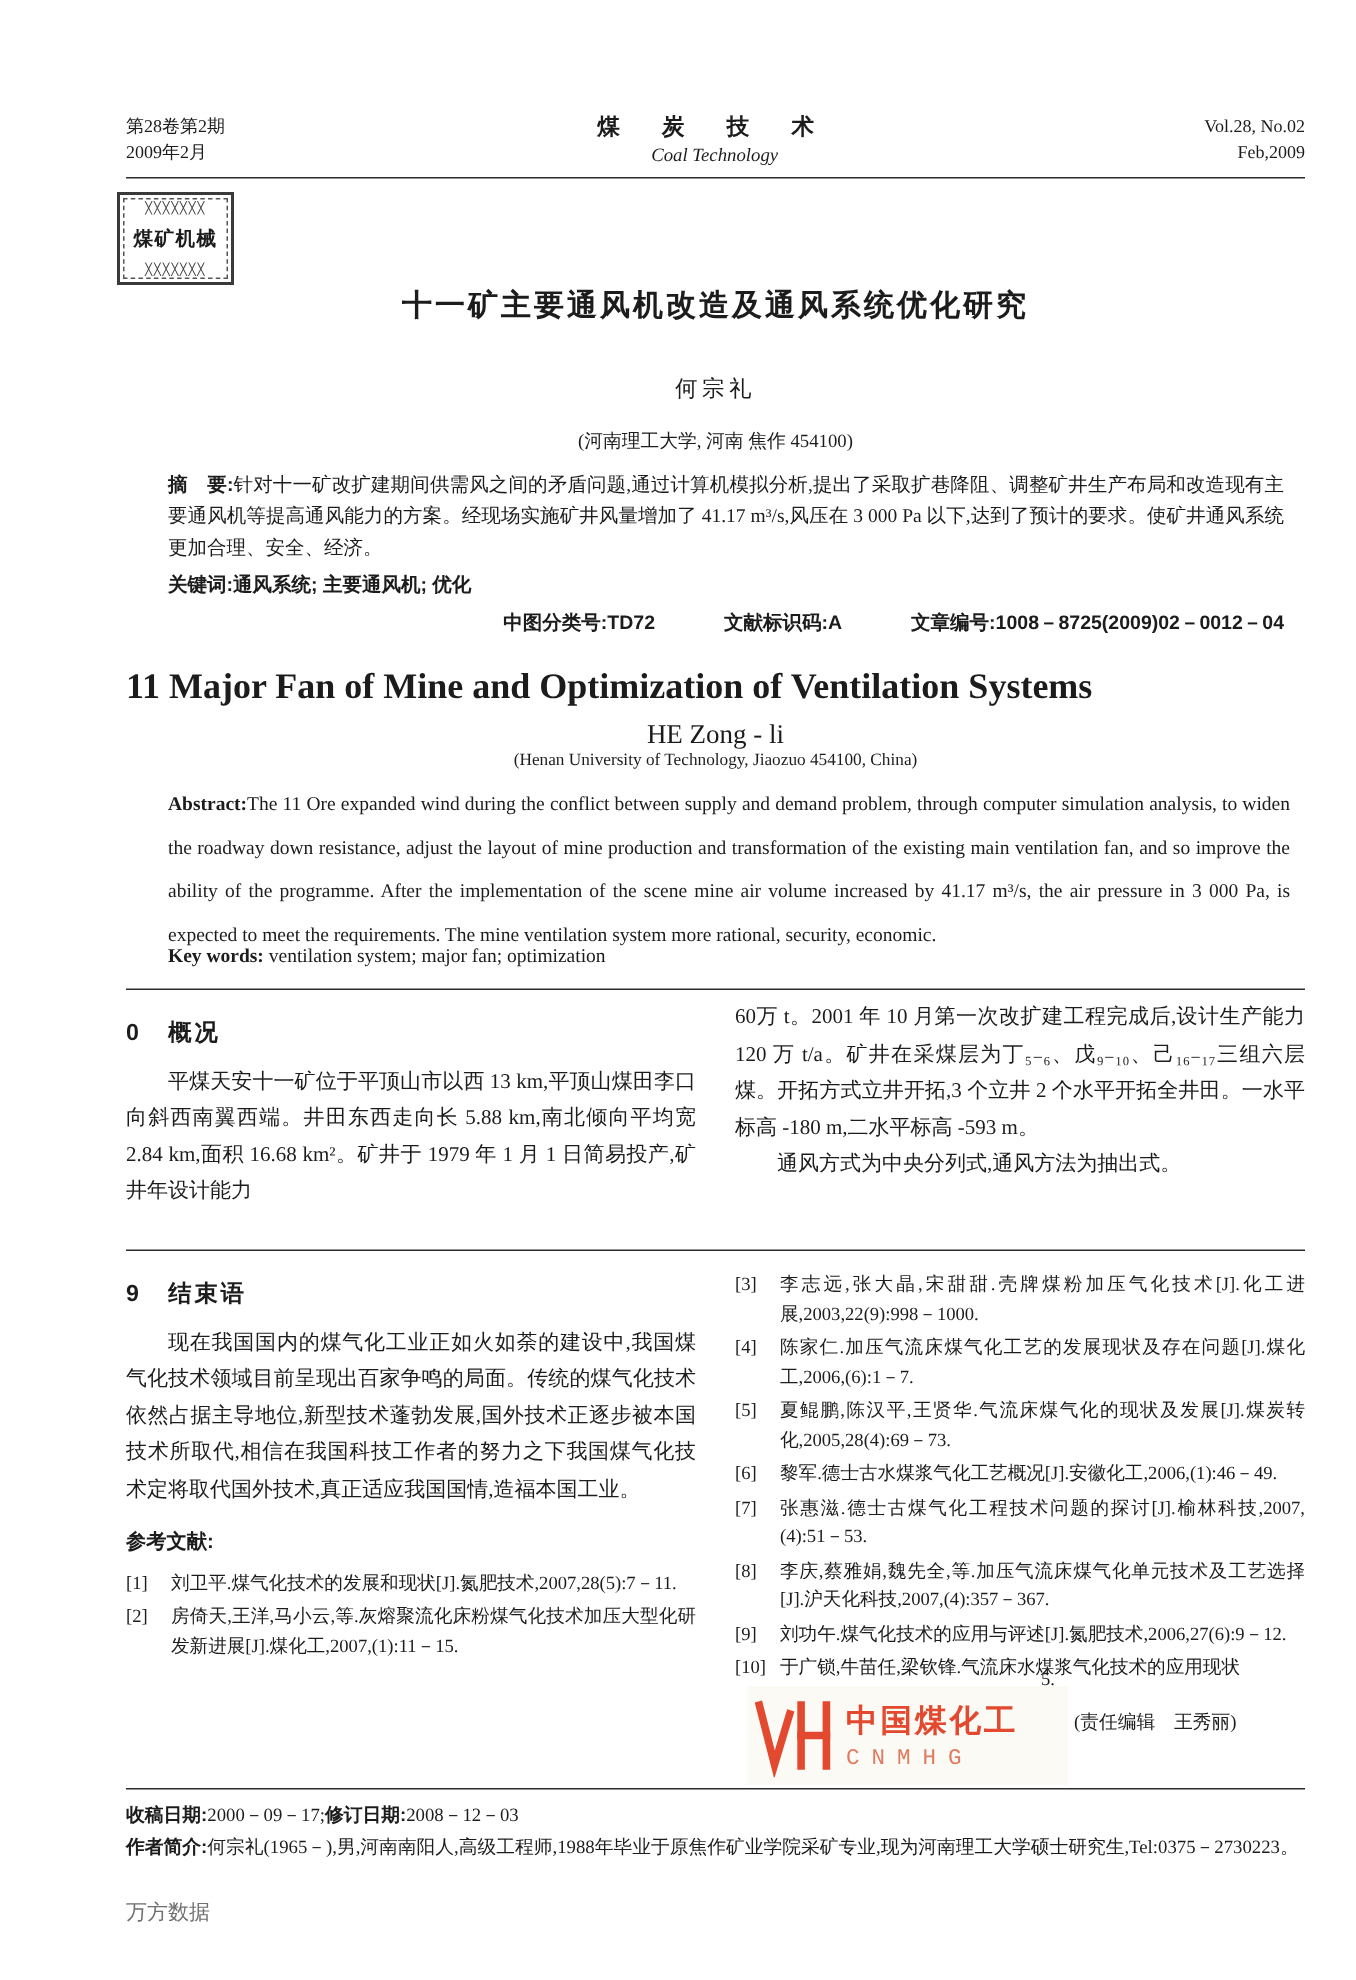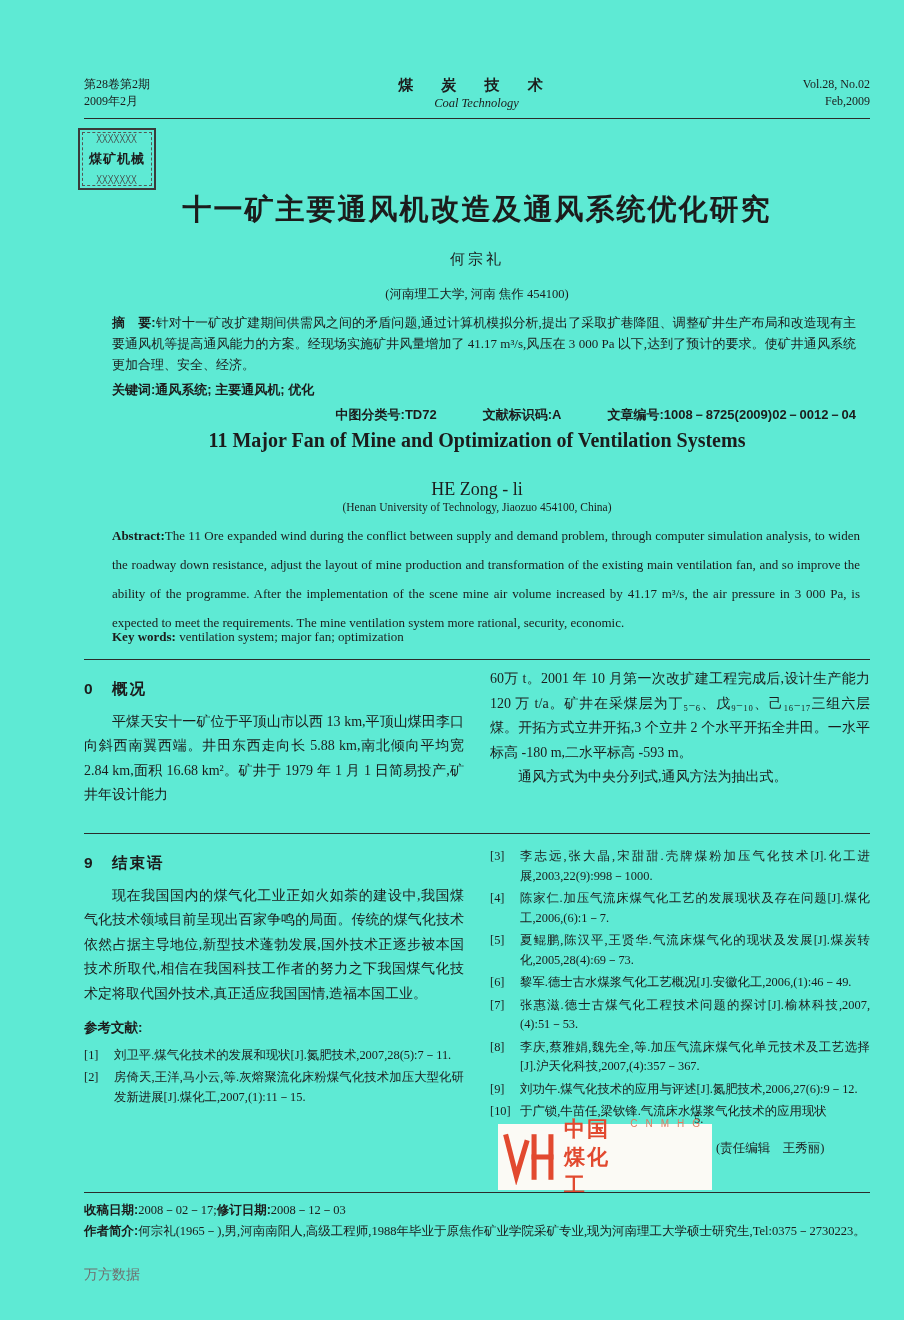--- a/index.html
+++ b/index.html
@@ -1,20 +1,20 @@
 <!DOCTYPE html>
 <html><head>
 <meta charset="utf-8">
 <style>
   * { margin:0; padding:0; box-sizing:border-box; }
   html,body { background:#e8e8e5; }
   body { font-family:"Liberation Serif","DejaVu Serif",serif; }
   .page {
     position:relative; width:904px; height:1320px; margin:0 auto;
-    background:#5eead4; color:#1c1c1c; overflow:hidden;padding-left:48px;
+    background:#ffffff; color:#1c1c1c; overflow:hidden;padding-left:48px;
   }
   .sans { font-family:"Liberation Sans","DejaVu Sans",sans-serif; }
   .bold { font-weight:bold; }
   .rule { position:absolute; left:84px; width:786px; height:1px; background:#2b2b2b; }
 
   
   .header { position:absolute; top:76px; left:84px; width:786px; display:flex; justify-content:space-between; align-items:flex-start; font-size:12px; line-height:17px; }
   .h-left { text-align:left; }
   .h-center { text-align:center; }
   .h-right { text-align:right; }
@@ -22,33 +22,33 @@
   .journal-en { font-size:12.5px; margin-top:2px;font-style:italic; }
   .rule-header { top:118px; }
 
   
   .stamp { position:absolute; top:128px; left:78px; width:78px; height:62px; border:2px solid #3a3a3a; padding:2px; text-align:center; }
   .stamp-in { border:1px dashed #555; height:100%; display:flex; flex-direction:column; justify-content:space-between; padding:1px 0; }
   .stamp-orn { font-size:8px; line-height:9px; letter-spacing:1px; color:#444; overflow:hidden; white-space:nowrap; }
   .stamp-text { font-size:13px; font-weight:bold; font-family:"Liberation Sans","DejaVu Sans",sans-serif; letter-spacing:1px; }
 
   
-  .title-cn { position:absolute; top:190px; left:84px; width:786px; text-align:center; font-size:29px; font-weight:bold; letter-spacing:2px; font-family:"Liberation Sans","DejaVu Sans",sans-serif; }
+  .title-cn { position:absolute; top:190px; left:84px; width:786px; text-align:center; font-size:20px; font-weight:bold; letter-spacing:2px; font-family:"Liberation Sans","DejaVu Sans",sans-serif; }
   .author-cn { position:absolute; top:250px; left:84px; width:786px; text-align:center; font-size:15px; letter-spacing:3px; }
   .affil-cn { position:absolute; top:286px; left:84px; width:786px; text-align:center; font-size:12.5px; }
 
   
   .meta { position:absolute; top:312px; left:112px; width:744px; font-size:13px; line-height:21px; }
   .meta p.abs { text-align:justify; }
   .meta .lbl { font-weight:bold; font-family:"Liberation Sans","DejaVu Sans",sans-serif; }
   .kw-line { margin-top:4px; font-weight:bold; font-family:"Liberation Sans","DejaVu Sans",sans-serif; }
   .clc-line { margin-top:4px; display:flex; gap:46px; font-weight:bold; font-family:"Liberation Sans","DejaVu Sans",sans-serif;justify-content:flex-end; }
 
   
-  .en-title { position:absolute; top:429px; left:84px; width:786px; text-align:center; font-size:20px; font-weight:bold; }
+  .en-title { position:absolute; top:445px; left:84px; width:786px; font-size:24px; font-weight:bold; }
   .en-author { position:absolute; top:479px; left:84px; width:786px; text-align:center; font-size:18px; }
   .en-affil { position:absolute; top:501px; left:84px; width:786px; text-align:center; font-size:11.5px; }
   .en-abs { position:absolute; top:521px; left:112px; width:748px; font-size:13px; line-height:29px; text-align:justify; }
   .en-kw { position:absolute; top:629px; left:112px; width:748px; font-size:13px; }
   .rule-1 { top:659px; }
 
   
   .twocol { position:absolute; left:84px; width:786px; display:flex; gap:26px; }
   .twocol-1 { top:667px; }
   .twocol-2 { top:847px; }
@@ -60,23 +60,23 @@
   .ref-list { list-style:none; }
   .ref-item { display:flex; font-size:12.4px; line-height:19.5px; margin-bottom:3px; text-align:justify; }
   .ref-num { flex:0 0 30px; }
   .ref-text { flex:1; }
   .rule-2 { top:833px; }
 
   
   .ref10-tail { position:absolute; left:694px; top:1112px; font-size:12.4px; }
   .watermark { position:absolute; left:498px; top:1124px; width:214px; height:66px; background:#fbfaf5; display:flex; align-items:center; gap:8px; padding:2px 4px; }
   .wm-logo { flex:0 0 54px; height:56px; }
-  .wm-texts { display:flex; flex-direction:row; }
+  .wm-texts { display:flex; flex-direction:column; }
   .wm-cn { font-size:21px; font-weight:bold; color:#e2492f; letter-spacing:2px; font-family:"Liberation Sans","DejaVu Sans",sans-serif; }
-  .wm-en { font-size:10px; color:#e07a60; letter-spacing:8px; margin-top:3px; font-family:Liberation Sans, sans-serif; }
+  .wm-en { font-size:15px; color:#e07a60; letter-spacing:8px; margin-top:3px; font-family:Liberation Mono, monospace; }
   .editor-note { position:absolute; left:716px; top:1140px; font-size:12.5px; }
 
   
   .rule-3 { top:1192px; }
   .footer { position:absolute; top:1200px; left:84px; width:786px; font-size:12.5px; line-height:21px; text-align:justify; }
   .wanfang { position:absolute; left:84px; top:1266px; font-size:14px; color:#6f6f6f; font-family:"Liberation Sans","DejaVu Sans",sans-serif; }
 </style>
 </head>
 <body>
 
@@ -205,19 +205,19 @@
     </svg>
     <div class="wm-texts">
       <div class="wm-cn">中国煤化工</div>
       <div class="wm-en">CNMHG</div>
     </div>
   </div>
   <div class="editor-note">(责任编辑　王秀丽)</div>
 
   <div class="rule rule-3"></div>
   <div class="footer">
-    <p><span class="bold sans">收稿日期:</span><span>2008－02－17;</span><span class="bold sans">修订日期:</span><span>2008－12－03</span></p>
+    <p><span class="bold sans">收稿日期:</span><span>2000－09－17;</span><span class="bold sans">修订日期:</span><span>2008－12－03</span></p>
     <p><span class="bold sans">作者简介:</span><span>何宗礼(1965－),男,河南南阳人,高级工程师,1988年毕业于原焦作矿业学院采矿专业,现为河南理工大学硕士研究生,Tel:0375－2730223。</span></p>
   </div>
 
   <div class="wanfang">万方数据</div>
 
 </div>
 
 </body></html>

